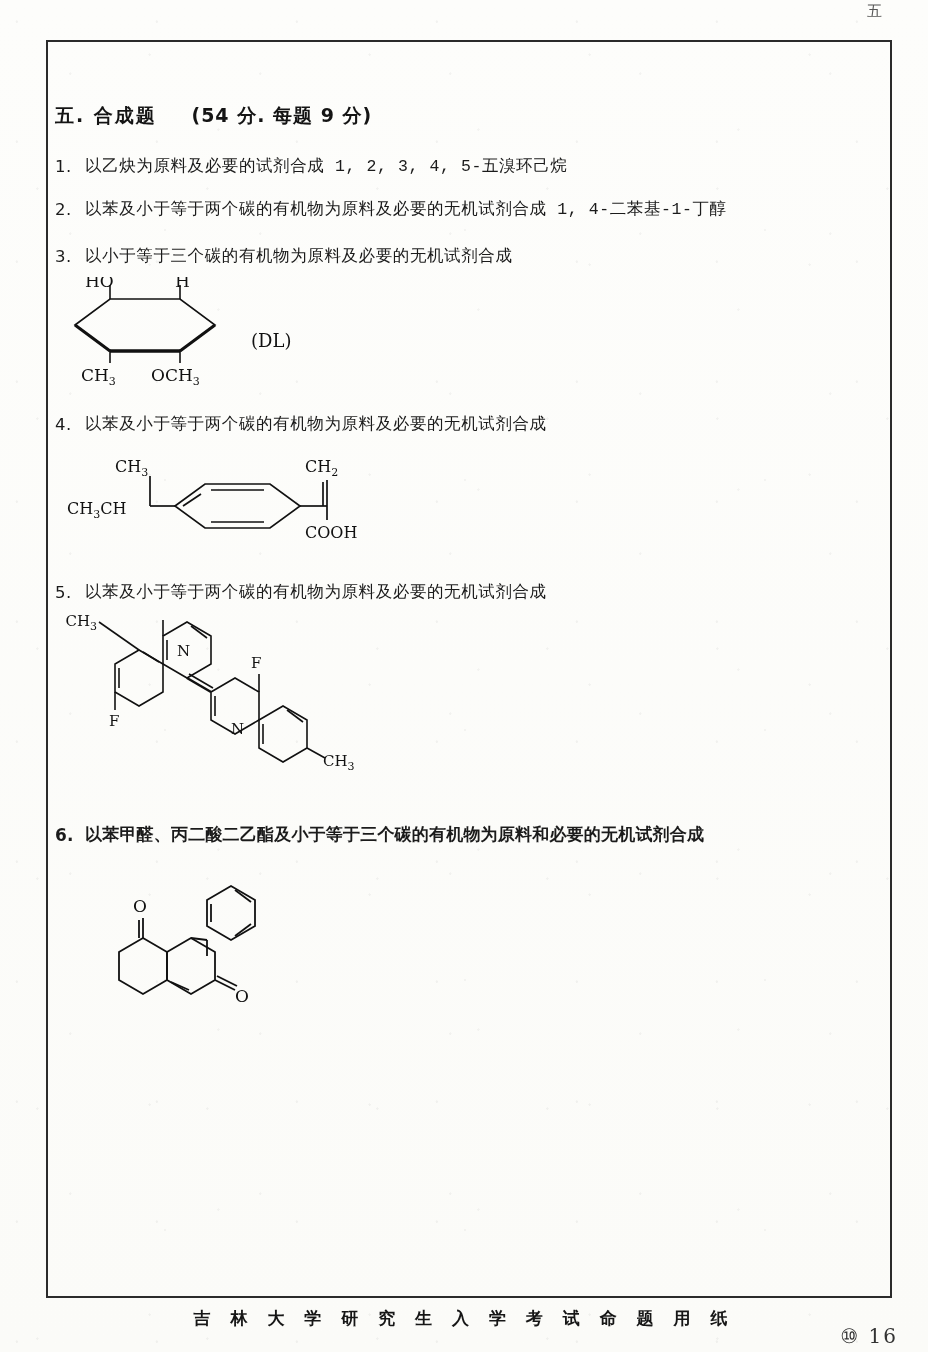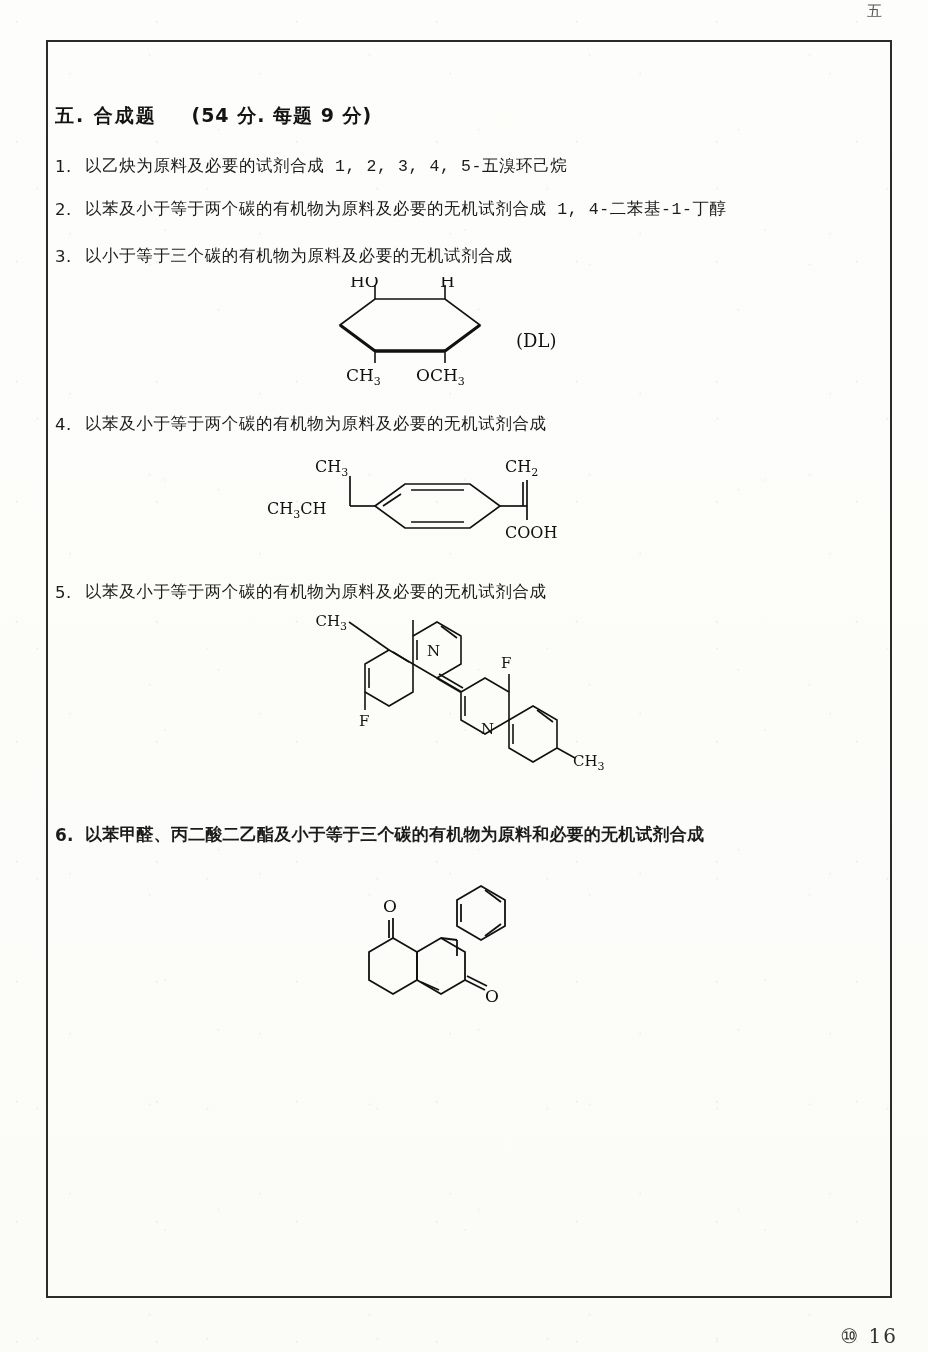--- a/index.html
+++ b/index.html
@@ -95,21 +95,20 @@
     font-family: Liberation Mono, monospace;
   }
   .q6 .q-line {
     font-weight: bold;
     font-size: 17px;
     letter-spacing: 0.2px;
   }
 
   .struct {
     display: flex;
-    justify-content: center;
     margin-top: 8px;
   }
 
   .footer {
     position: absolute;
     left: 0;
     right: 0;
     bottom: 22px;
     text-align: center;
     font-size: 17px;
@@ -300,15 +299,16 @@
           <text x="78" y="56" font-size="17">O</text>
           <text x="180" y="146" font-size="17">O</text>
 
           <line x1="152" y1="84" x2="136" y2="82" stroke="#111" stroke-width="1.8"></line>
         </svg>
       </div>
     </div>
 
   </div>
 
+  <div class="footer">吉 林 大 学 研 究 生 入 学 考 试 命 题 用 纸</div>
   <div class="footer-pagemark">⑩ 16</div>
 
 </div>
 
 </body></html>

